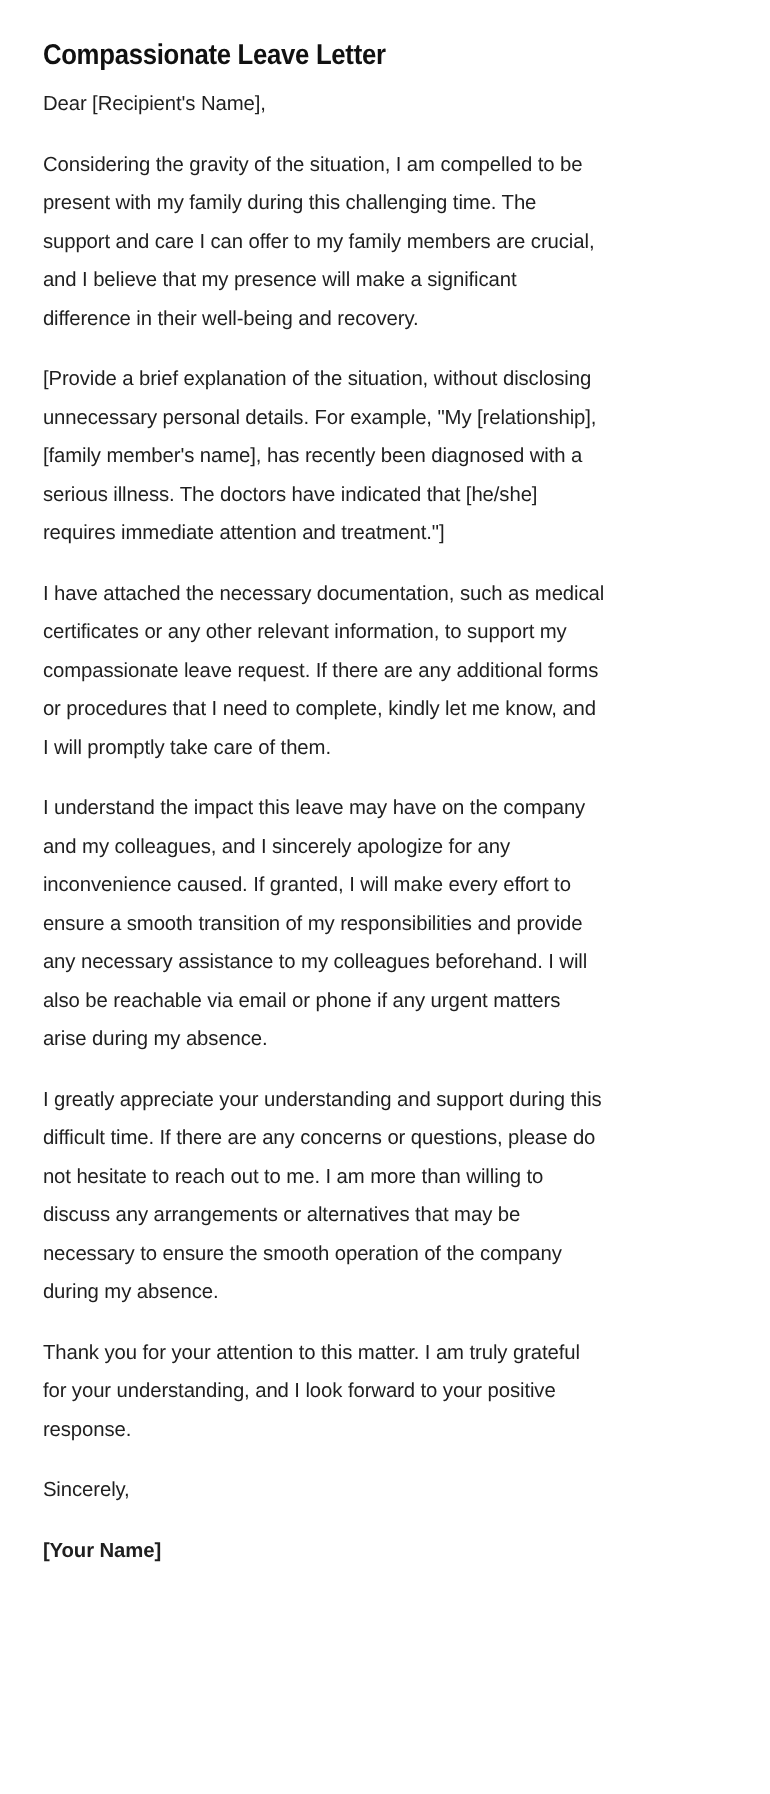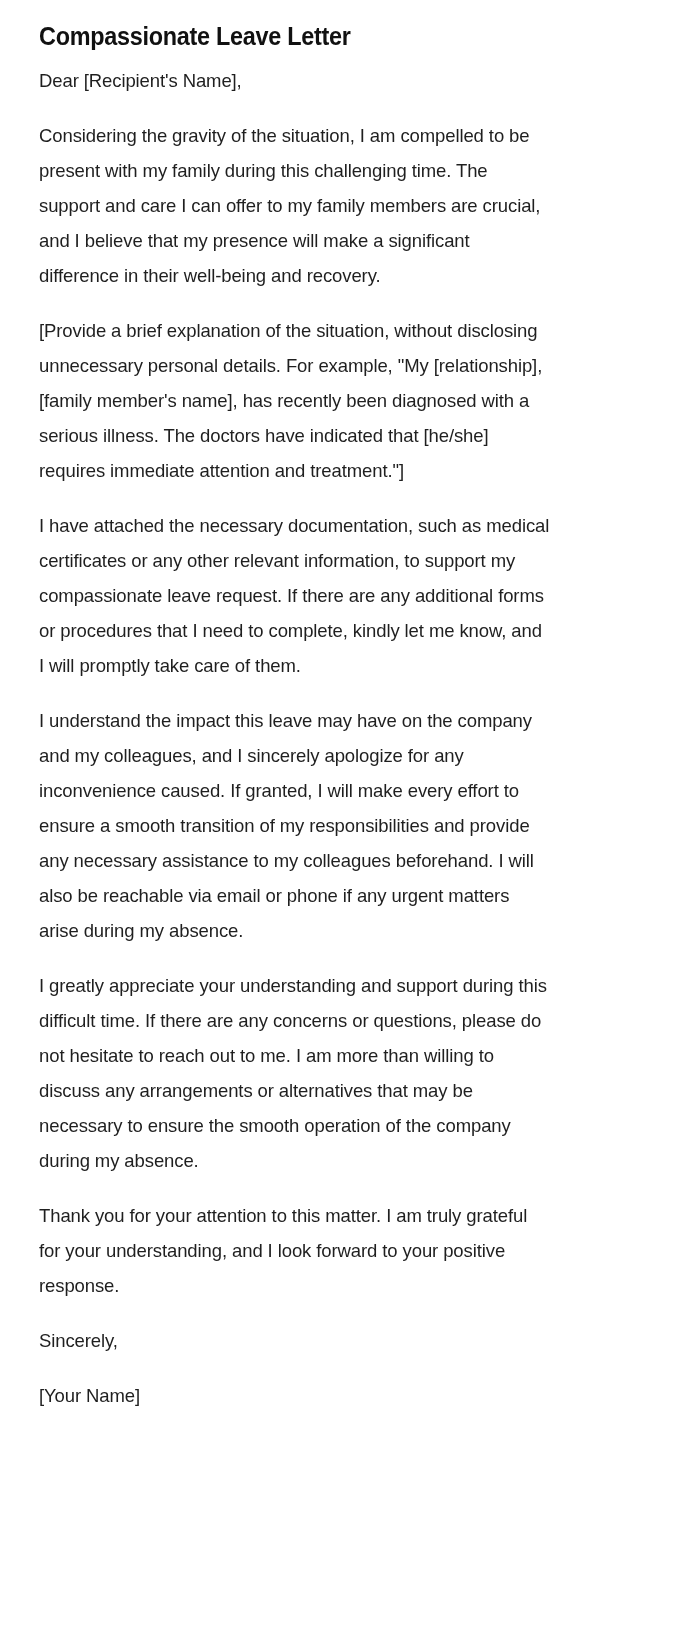--- a/index.html
+++ b/index.html
@@ -8,21 +8,21 @@
     background: #ffffff;
   }
   body {
     width: 700px;
     min-height: 1631px;
     font-family: "Liberation Sans", sans-serif;
     color: #1f1f1f;
     -webkit-font-smoothing: antialiased;
   }
   .letter {
-    padding: 19px 84px 30px 39px;
+    padding: 32px 84px 30px 39px;
   }
   .letter h1 {
     font-size: 26px;
     line-height: 34px;
     font-weight: 700;
     color: #111111;
     margin: 0 0 10px 0;
     letter-spacing: -0.3px;
     transform: scaleX(0.9);
     transform-origin: 0 50%;
@@ -30,20 +30,21 @@
   }
   .letter p {
     font-size: 18.5px;
     line-height: 35px;
     margin: 0 0 20px 0;
     white-space: pre-line;
     letter-spacing: -0.1px;
   }
   .letter p:last-child {
     margin-bottom: 2px;
+    font-weight: bold;
   }
 </style>
 </head>
 <body>
 
 <article class="letter">
   <h1>Compassionate Leave Letter</h1>
 
   <p>Dear [Recipient's Name],</p>
 

